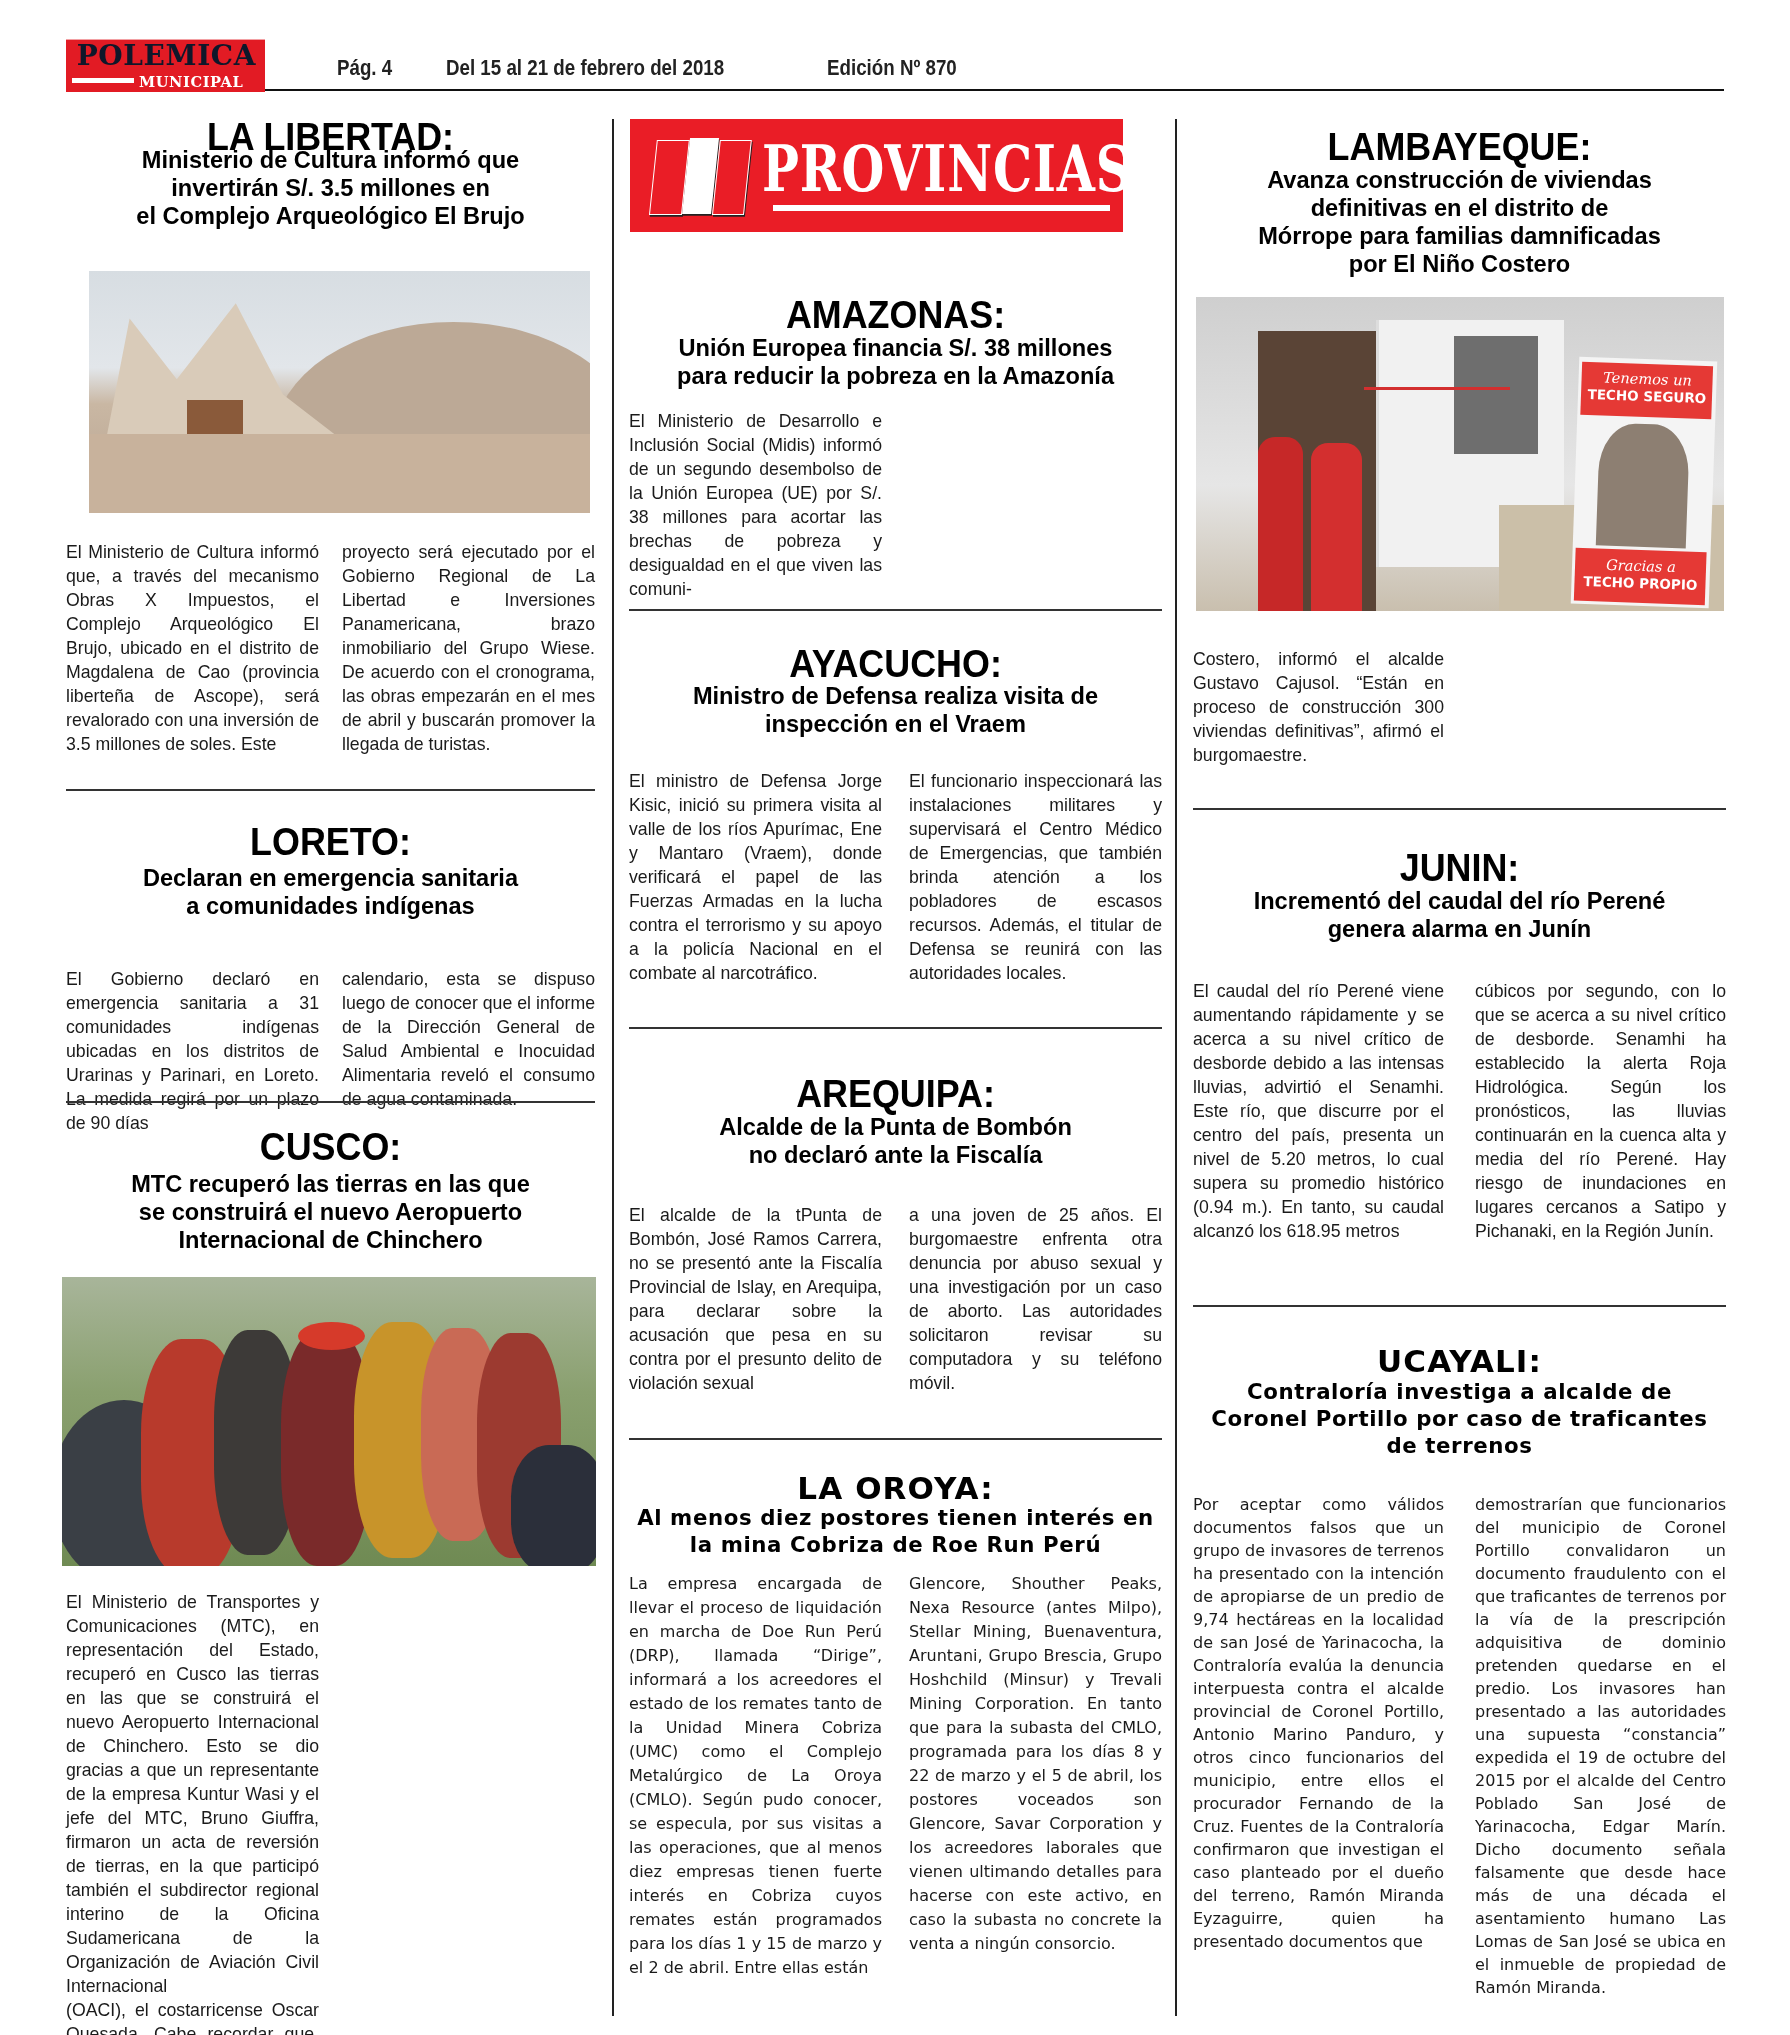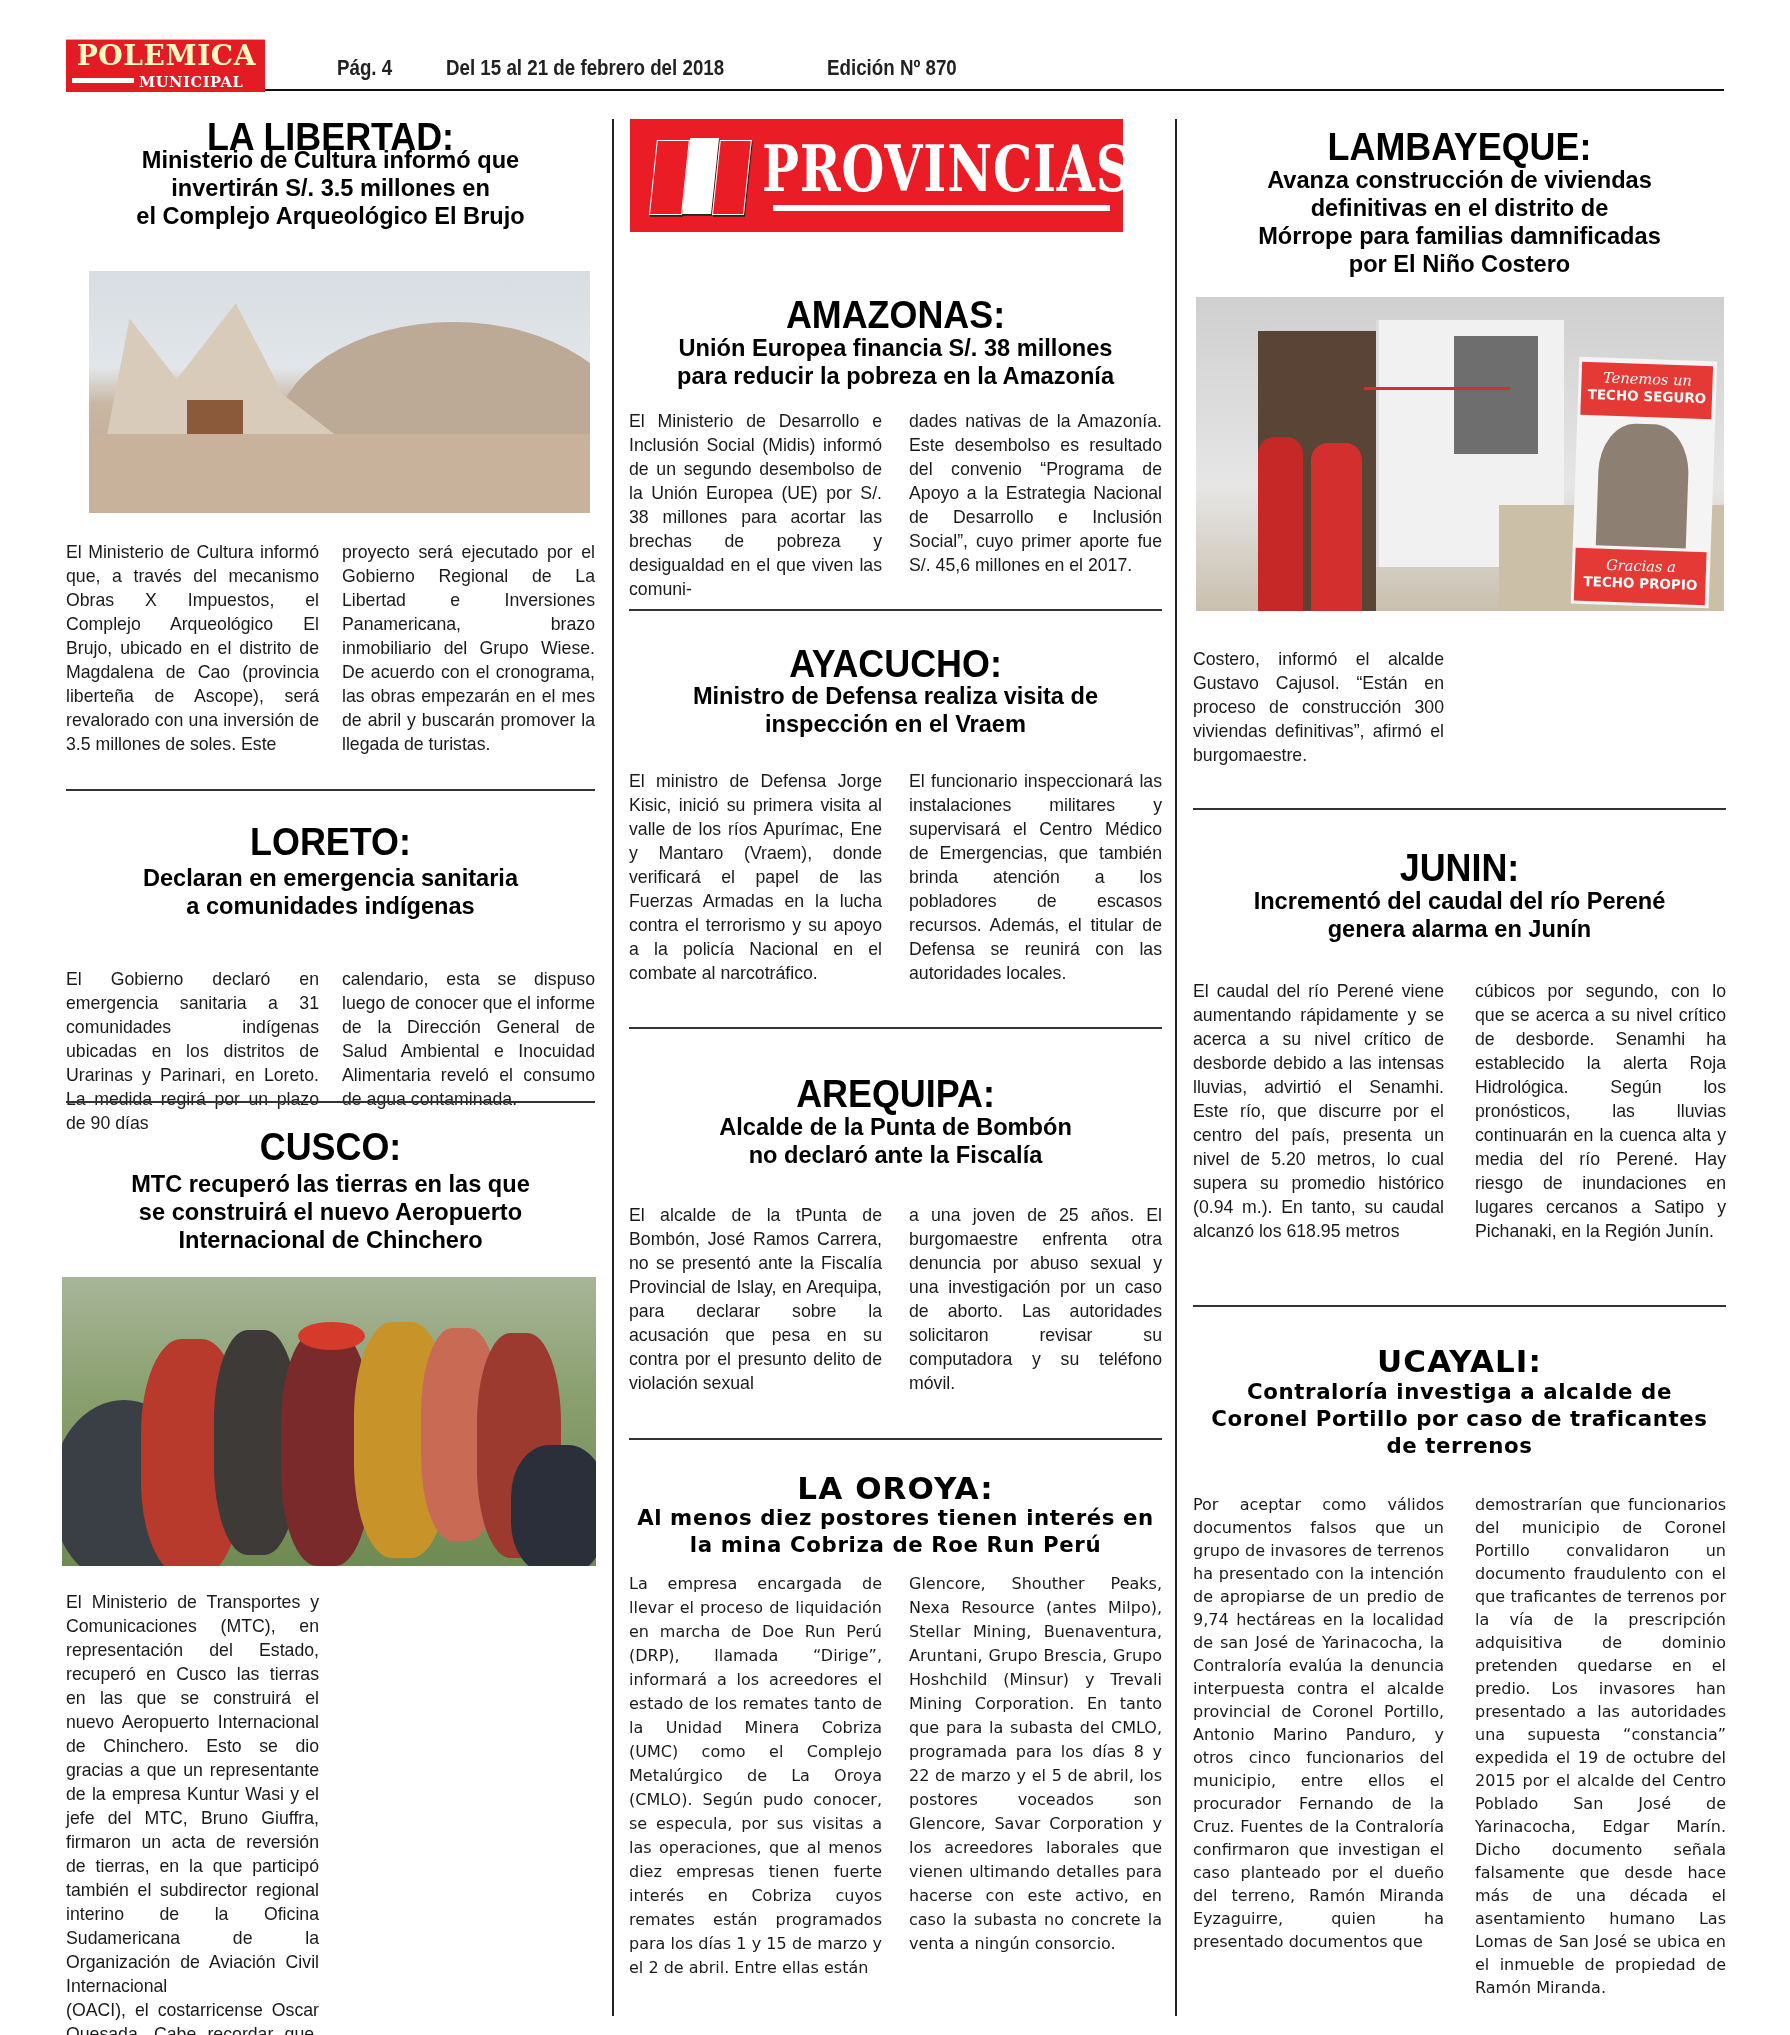--- a/index.html
+++ b/index.html
@@ -1,20 +1,20 @@
 <!DOCTYPE html>
 <html style="font-size:9px"><head>
 <meta charset="utf-8">
 <style>
   html, body { margin:0; padding:0; background:#ffffff; }
   body { width:1790px; height:2035px; position:relative; overflow:hidden; font-family:"Liberation Sans", sans-serif; color:#111; }
   .abs { position:absolute; }
   
   .logo { left:66px; top:39px; width:199px; height:52px; background:#e21b24; border-top:1.7px solid #f3a0a3; }
-  .logo .t1 { position:absolute; left:7.9px; top:1.1px; width:185px; text-align:center; color:#fef9c3; font-family:"DejaVu Serif", serif; font-weight:bold; font-size:28px; letter-spacing:0.6px; line-height:30px; }
+  .logo .t1 { position:absolute; left:7.9px; top:1.1px; width:185px; text-align:center; color:#0f172a; font-family:"DejaVu Serif", serif; font-weight:bold; font-size:28px; letter-spacing:0.6px; line-height:30px; }
   .logo .bar { position:absolute; left:5.6px; top:38px; width:62px; height:4.5px; background:#fff; }
   .logo .t2 { position:absolute; left:73px; top:33px; color:#fff; font-family:"DejaVu Serif", serif; font-weight:bold; font-size:14.6px; line-height:17px; letter-spacing:0.6px; }
   .hdr-text { top:56px; font-family:"Liberation Sans", sans-serif; font-weight:bold; font-size:21.3px; color:#222; transform:scaleX(0.88); transform-origin:left top; }
   .hdr-rule { left:265px; top:89px; width:1459px; height:2.2px; background:#111; }
   .vsep { width:1.7px; background:#222; }
   
   .region { font-family:"Liberation Sans", sans-serif; font-weight:bold; font-size:39px; line-height:44px; text-align:center; color:#000; transform:scaleX(0.92); }
   .region.wide { font-family:"DejaVu Sans", sans-serif; font-size:31px; letter-spacing:1.1px; transform:none; }
   .sub { font-family:"Liberation Sans", sans-serif; font-weight:bold; font-size:23.6px; line-height:28px; text-align:center; color:#000; }
   .sub.wide { font-family:"DejaVu Sans", sans-serif; font-size:21.3px; line-height:27px; letter-spacing:0.6px;text-align:center; }
@@ -108,21 +108,20 @@
   </div>
   <div class="banner-title">PROVINCIAS</div>
   <div class="banner-line"></div>
 </div>
 
 <div class="abs region" style="left:629px; top:293px; width:533px;">AMAZONAS:</div>
 <div class="abs sub" style="left:629px; top:334px; width:533px; white-space:pre-line;">Unión Europea financia S/. 38 millones
 para reducir la pobreza en la Amazonía</div>
 <div class="abs body2" style="left:629px; top:409px; width:533px;">
   <div class="col">El Ministerio de Desarrollo e Inclusión Social (Midis) informó de un segundo desembolso de la Unión Europea (UE) por S/. 38 millones para acortar las brechas de pobreza y desigualdad en el que viven las comuni-</div>
-  <div class="col">dades nativas de la Amazonía. Este desembolso es resultado del convenio “Programa de Apoyo a la  Estrategia Nacional de Desarrollo e Inclusión Social”, cuyo primer aporte fue S/. 45,6 millones en el  2017.</div>
 </div>
 <div class="abs hrule" style="left:629px; top:609px; width:533px;"></div>
 
 <div class="abs region" style="left:629px; top:642px; width:533px;">AYACUCHO:</div>
 <div class="abs sub" style="left:629px; top:682px; width:533px; white-space:pre-line;">Ministro de Defensa realiza visita de
 inspección en el Vraem</div>
 <div class="abs body2" style="left:629px; top:769px; width:533px;">
   <div class="col">El ministro de Defensa Jorge Kisic, inició su primera visita al valle de los ríos Apurímac, Ene y Mantaro (Vraem), donde  verificará el papel de las Fuerzas Armadas en la lucha contra el terrorismo y su apoyo a la policía Nacional en el combate al narcotráfico.</div>
   <div class="col">El funcionario inspeccionará las instalaciones militares y supervisará el Centro Médico de Emergencias, que también brinda atención a los pobladores de escasos recursos. Además, el titular de Defensa se reunirá con las autoridades locales.</div>
 </div>

